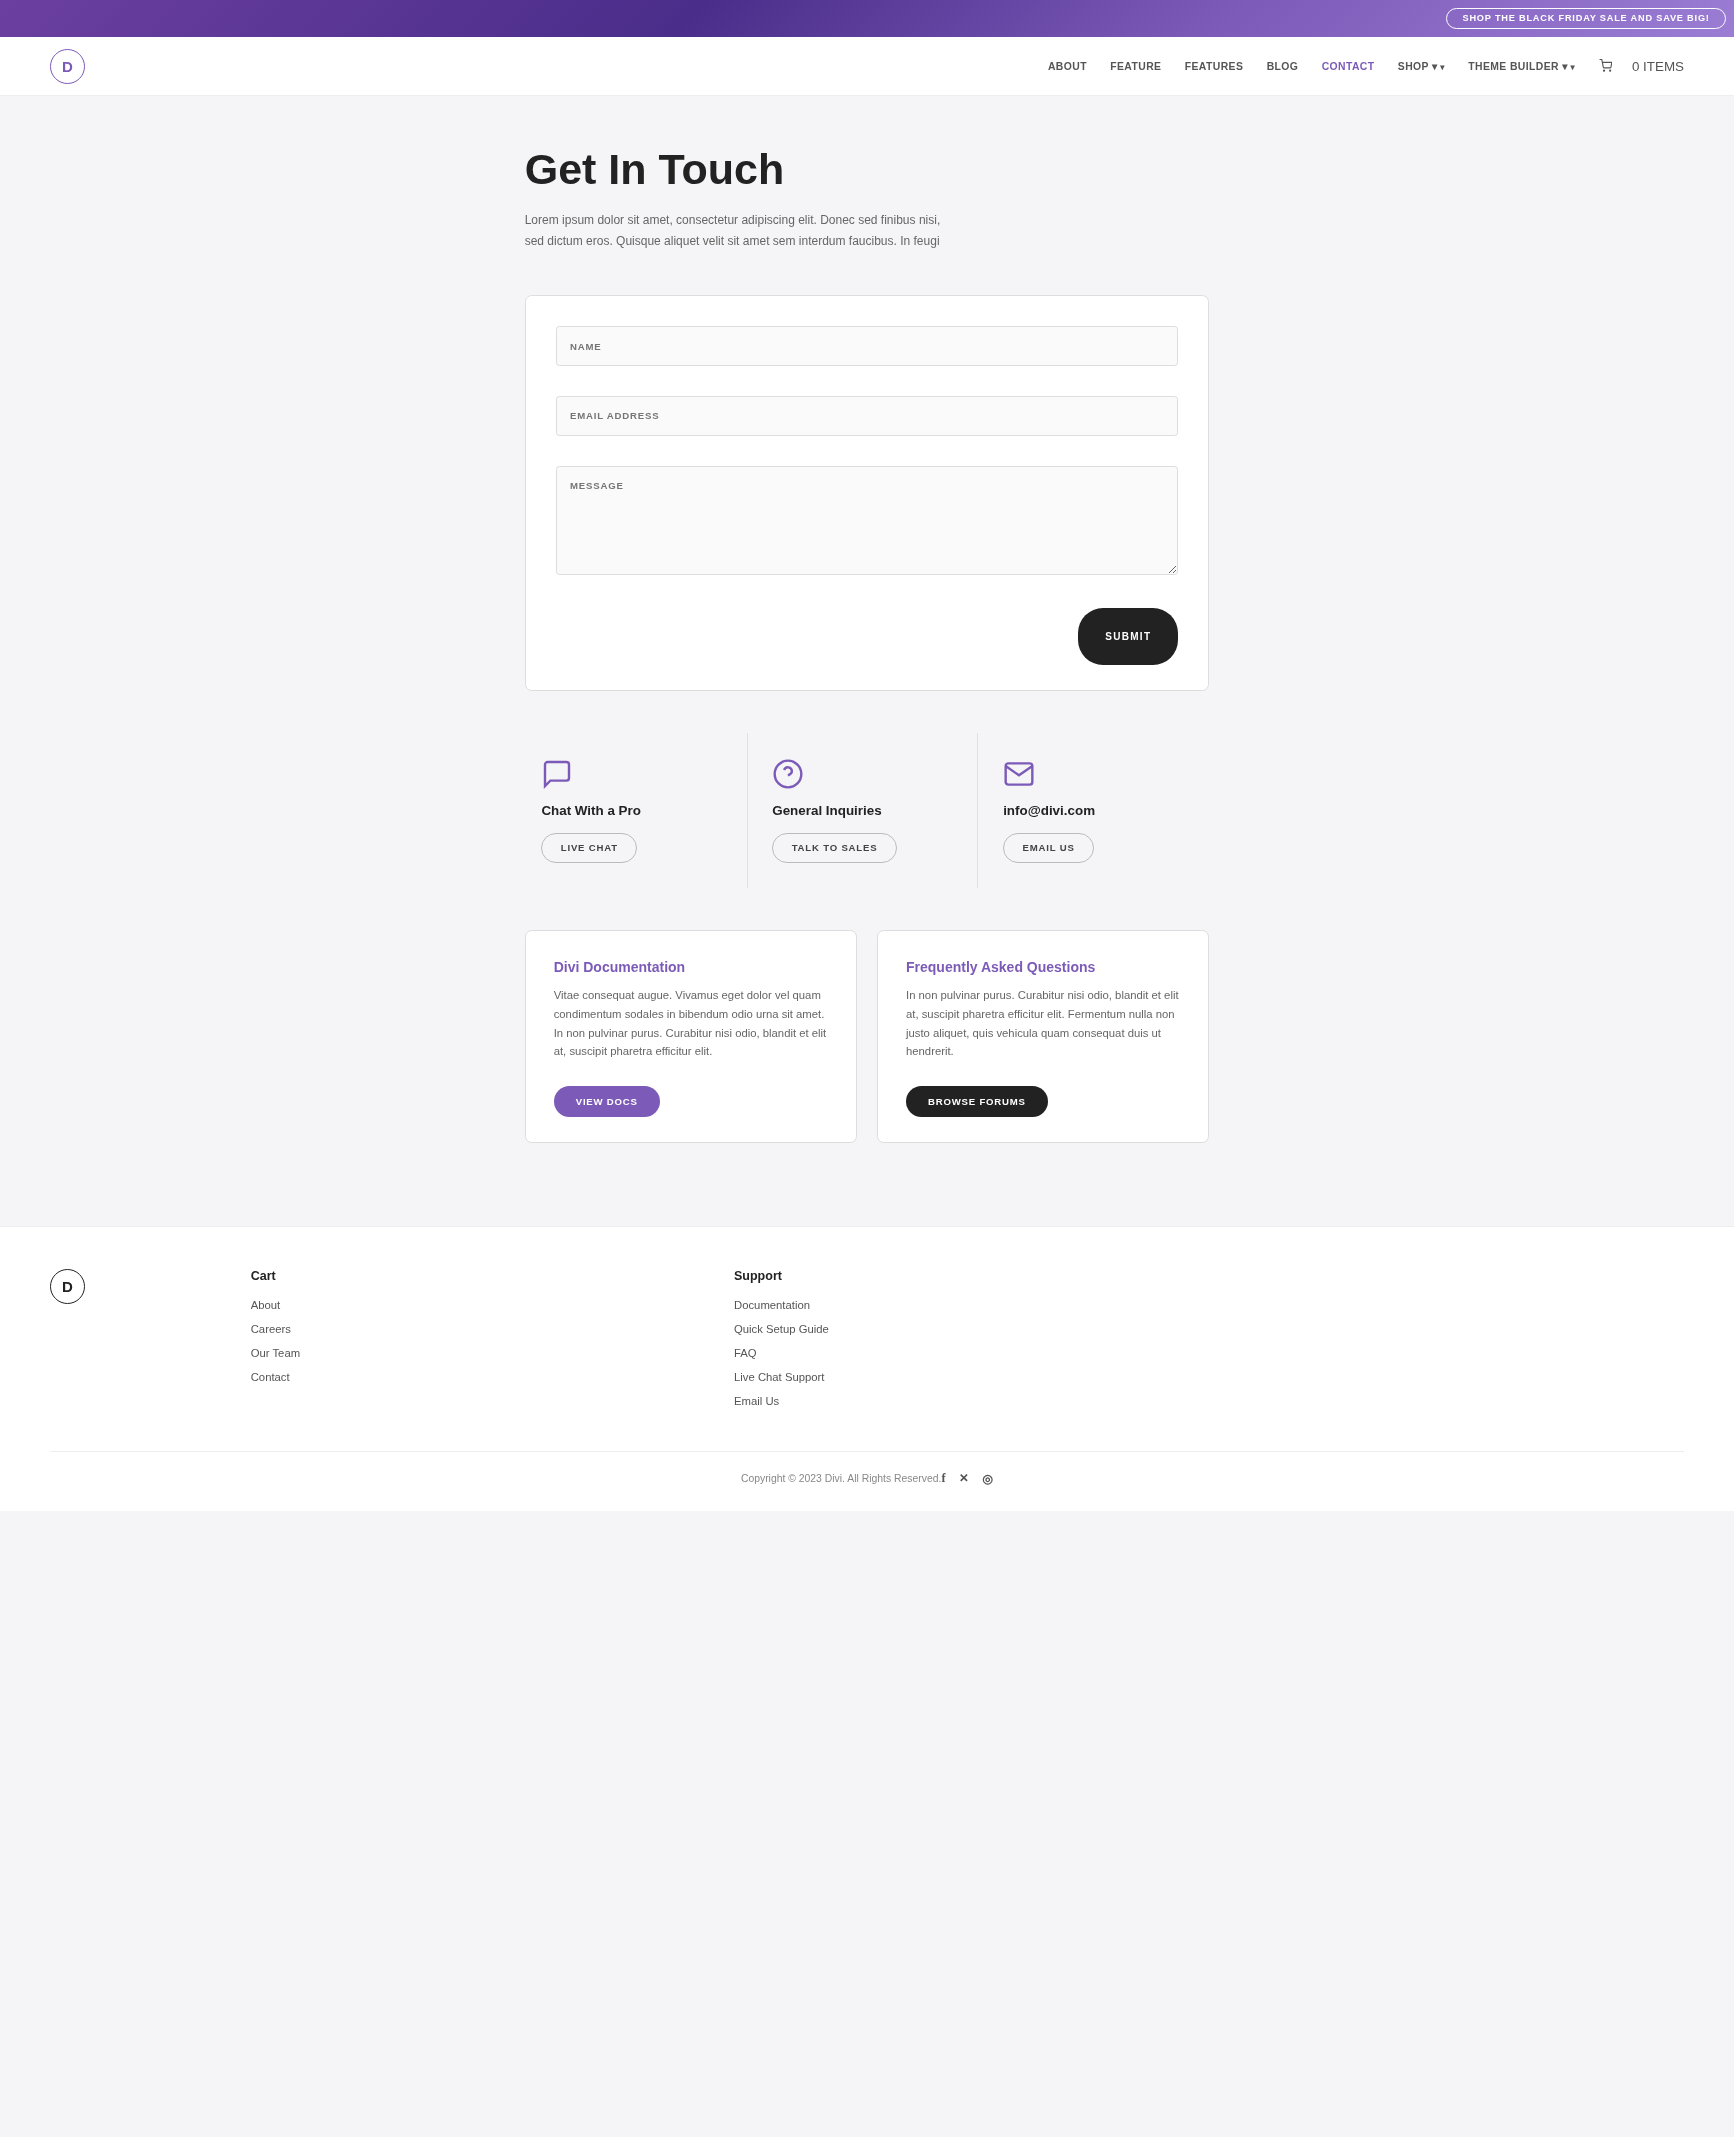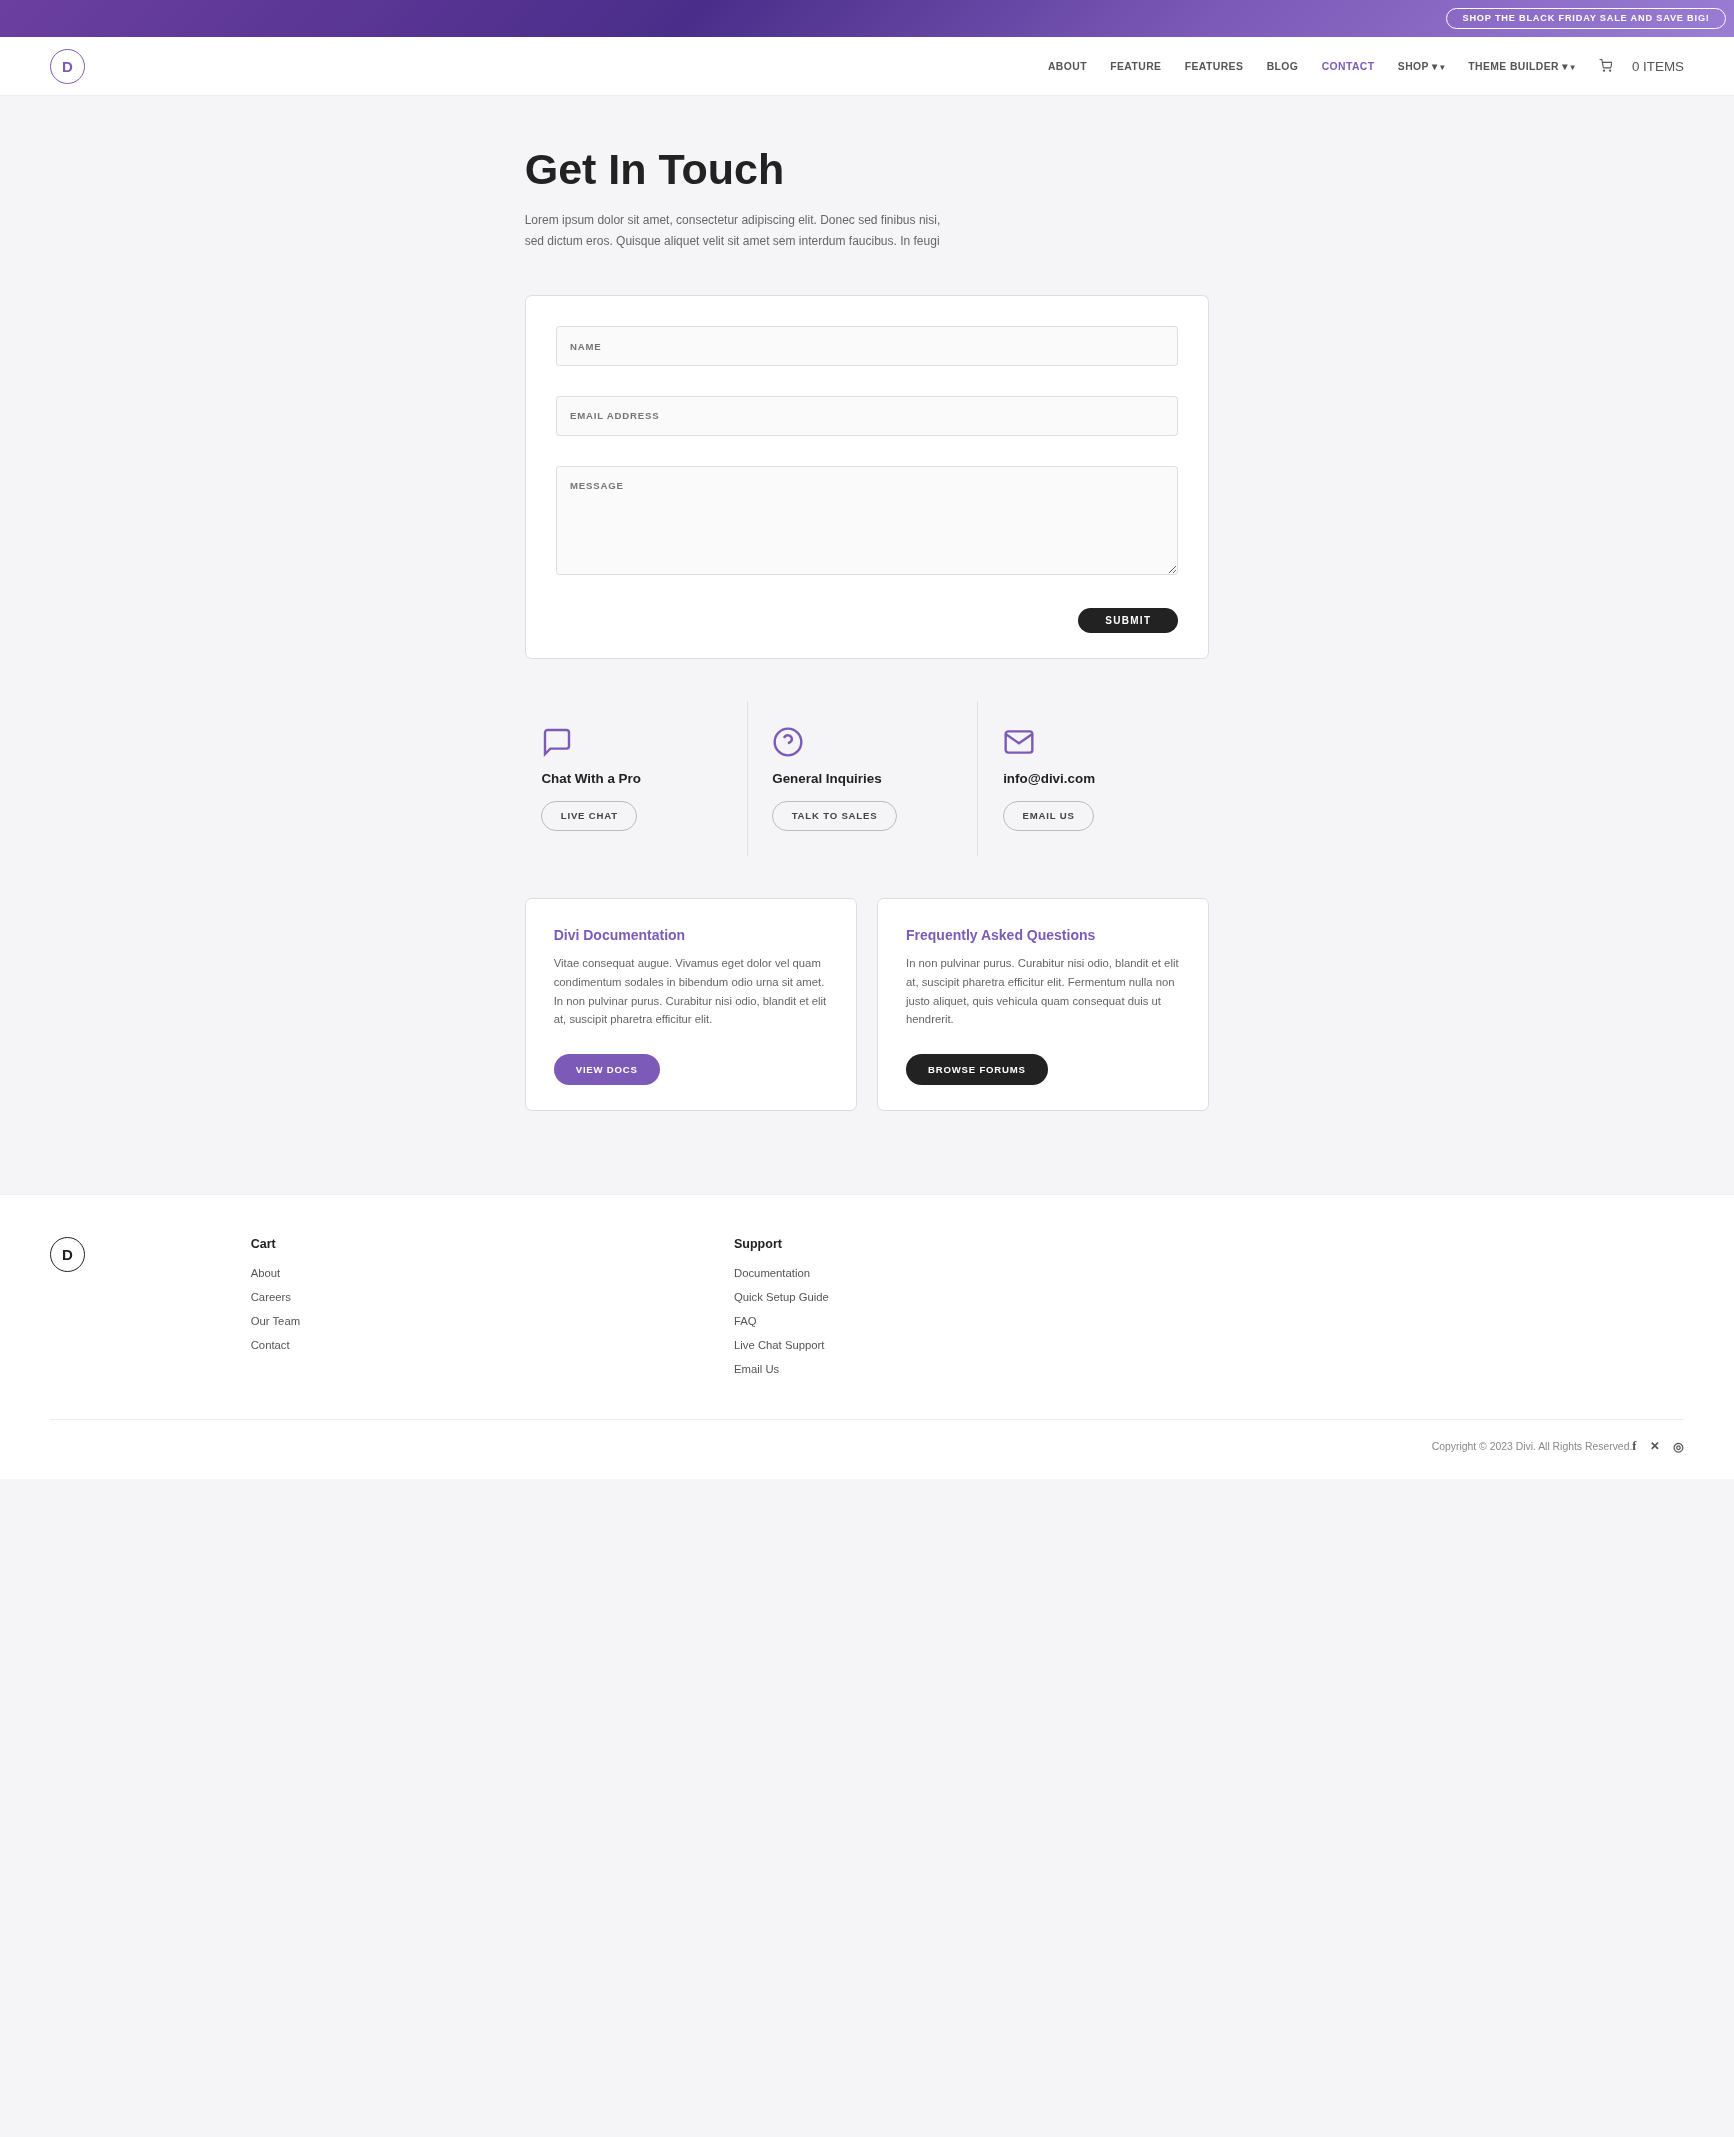--- a/index.html
+++ b/index.html
@@ -121,21 +121,21 @@
     .form-submit {
       display: flex;
       justify-content: flex-end;
       margin-top: 16.7px;
     }
     .submit-btn {
       background: #222;
       color: #fff;
       border: none;
       border-radius: 25px;
-      padding: 7px 27px;
+      padding: 23px 27px;
       font-size: 10px;
       font-weight: 700;
       letter-spacing: 1.3px;
       text-transform: uppercase;
       cursor: pointer;
     }
 
     
     .contact-cards {
       display: grid;
@@ -264,21 +264,21 @@
       text-decoration: none;
       color: #555;
       font-size: 11.3px;
       margin-bottom: 8.3px;
       line-height: 1.4;
     }
     .footer-bottom {
       border-top: 0.8px solid #eee;
       padding-top: 18.4px;
       display: flex;
-      justify-content: flex-end;
+      justify-content: center;
       align-items: center;
     }
     .footer-copy {
       font-size: 10.4px;
       color: #888;
     }
     .footer-social {
       display: flex;
       gap: 13.4px;
     }

